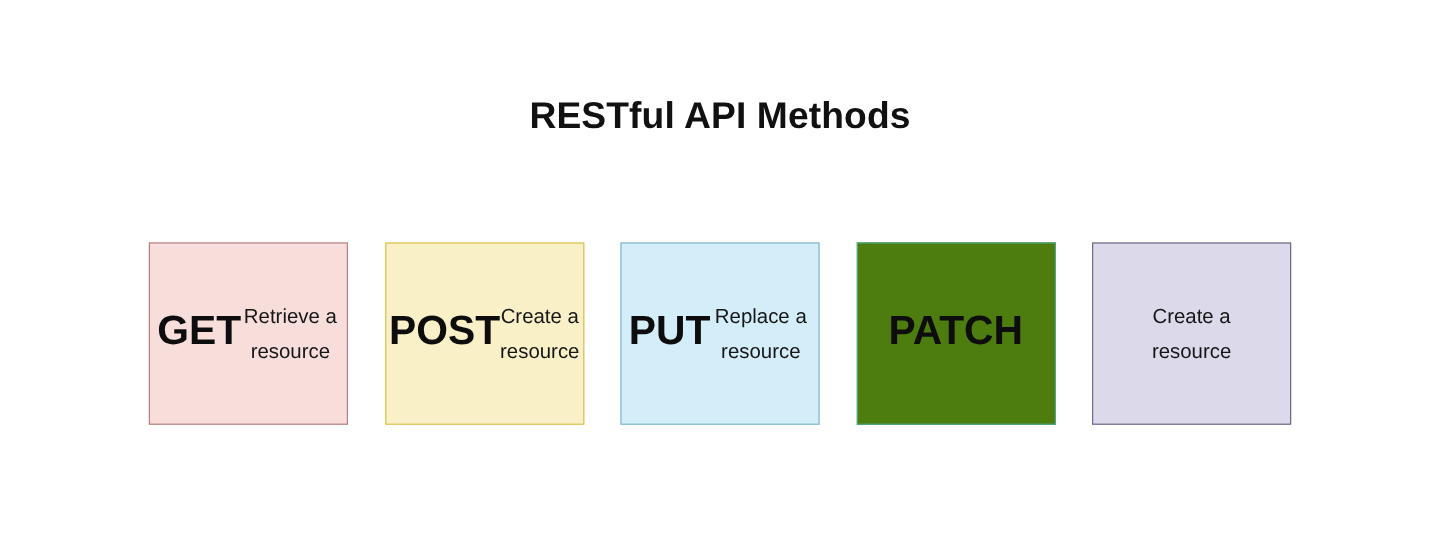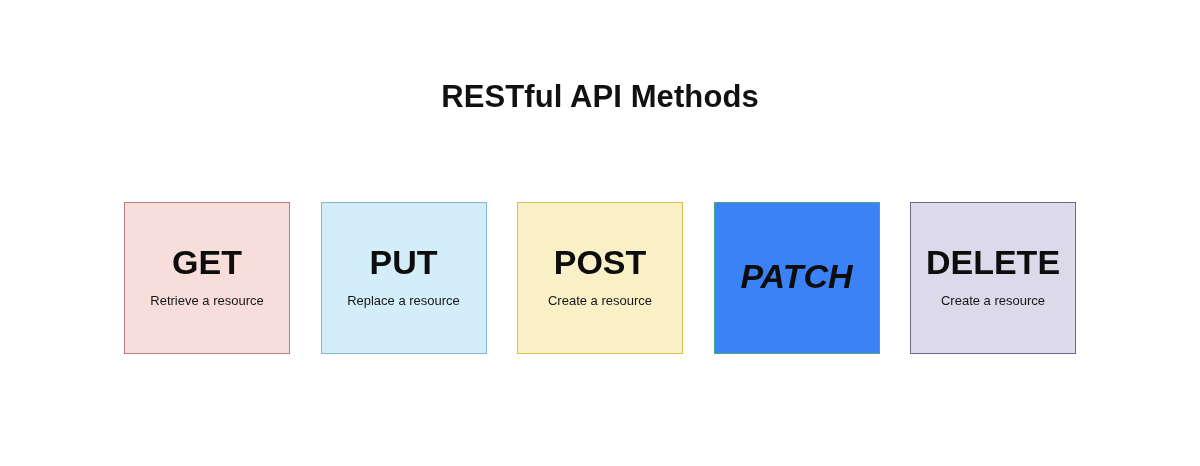--- a/index.html
+++ b/index.html
@@ -50,80 +50,79 @@
     align-items: stretch;
   }
 
   .card {
     box-sizing: border-box;
     width: 166px;
     height: 152px;
     border-style: solid;
     border-width: 1px;
     display: flex;
-    flex-direction: column;
+    flex-direction: row;
     align-items: center;
     justify-content: center;
-    padding: 0 20px;
+    padding: 0 6px;
   }
 
   .card-method {
     font-size: 34px;
     font-weight: 700;
     color: #0d0d0d;
     line-height: 40px;
     letter-spacing: 0px;
     text-align: center;
     white-space: nowrap;
     margin-bottom: 4px;
   }
 
   .card-desc {
-    font-size: 13px;
+    font-size: 17px;
     font-weight: 400;
     color: #161616;
     line-height: 29px;
     text-align: center;
     max-width: 130px;
   }
 
   
   .card-get    { background: #f8dedb; border-color: #b5807f; }
   .card-post   { background: #faf0c8; border-color: #d9c04a; }
   .card-put    { background: #d3eef8; border-color: #7fb8cd; }
-  .card-patch  { background: #3b82f6; border-color: #4ca882; font-style: italic; }
+  .card-patch  { background: #4d7c0f; border-color: #4ca882; }
   .card-delete { background: #dcd9ea; border-color: #6b6a8a; }
 </style>
 </head>
 <body>
 
 <div class="page">
 
   <div class="title">RESTful API Methods</div>
 
   <div class="card-row">
 
     <div class="card card-get">
       <div class="card-method">GET</div>
       <div class="card-desc">Retrieve a resource</div>
     </div>
 
+    <div class="card card-post">
+      <div class="card-method">POST</div>
+      <div class="card-desc">Create a resource</div>
+    </div>
+
     <div class="card card-put">
       <div class="card-method">PUT</div>
       <div class="card-desc">Replace a resource</div>
-    </div>
-
-    <div class="card card-post">
-      <div class="card-method">POST</div>
-      <div class="card-desc">Create a resource</div>
     </div>
 
     <div class="card card-patch">
       <div class="card-method">PATCH</div>
     </div>
 
     <div class="card card-delete">
-      <div class="card-method">DELETE</div>
       <div class="card-desc">Create a resource</div>
     </div>
 
   </div>
 </div>
 
 </body></html>

